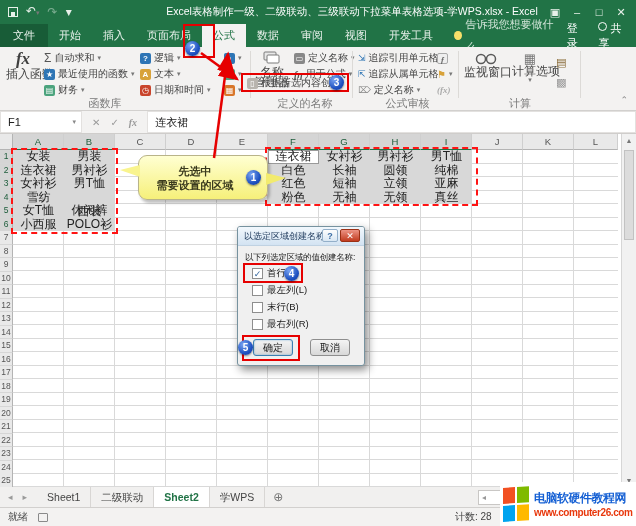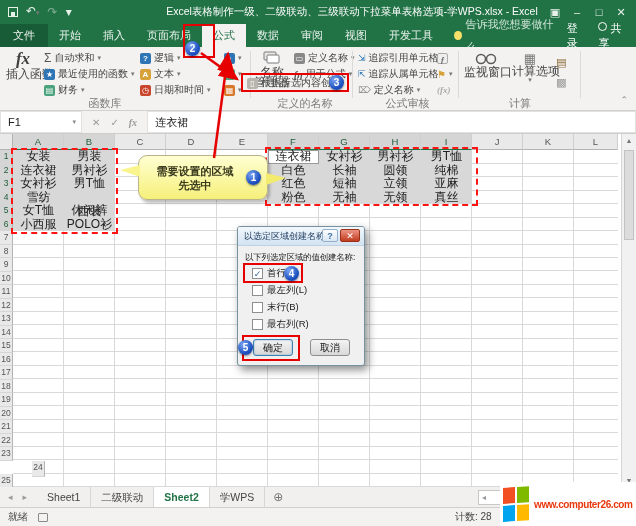--- a/index.html
+++ b/index.html
@@ -378,21 +378,21 @@
         <div class="rowh" style="top: 191.5px; height: 13.5px; line-height: 13.5px;">14</div>
         <div class="rowh" style="top: 205px; height: 13.5px; line-height: 13.5px;">15</div>
         <div class="rowh" style="top: 218.5px; height: 13.5px; line-height: 13.5px;">16</div>
         <div class="rowh" style="top: 232px; height: 13.5px; line-height: 13.5px;">17</div>
         <div class="rowh" style="top: 245.5px; height: 13.5px; line-height: 13.5px;">18</div>
         <div class="rowh" style="top: 259px; height: 13.5px; line-height: 13.5px;">19</div>
         <div class="rowh" style="top: 272.5px; height: 13.5px; line-height: 13.5px;">20</div>
         <div class="rowh" style="top: 286px; height: 13.5px; line-height: 13.5px;">21</div>
         <div class="rowh" style="top: 299.5px; height: 13.5px; line-height: 13.5px;">22</div>
         <div class="rowh" style="top: 313px; height: 13.5px; line-height: 13.5px;">23</div>
-        <div class="rowh" style="top: 326.5px; height: 16px; line-height: 13.5px; margin-left: 32px;">24</div>
+        <div class="rowh" style="top: 326.5px; height: 16px; line-height: 13.5px;">24</div>
         <div class="rowh" style="top: 340px; height: 13.5px; line-height: 13.5px;">25</div>
       </div>
     <div id="cells">
         <div class="cell" style="left: 13px; top: 16px;">女装</div>
         <div class="cell" style="left: 64px; top: 16px;">男装</div>
         <div class="cell" style="left: 13px; top: 29.5px;">连衣裙</div>
         <div class="cell" style="left: 64px; top: 29.5px;">男衬衫</div>
         <div class="cell" style="left: 13px; top: 43px;">女衬衫</div>
         <div class="cell" style="left: 64px; top: 43px;">男T恤</div>
         <div class="cell" style="left: 13px; top: 56.5px;">雪纺</div>
@@ -429,22 +429,22 @@
   <div class="dash" style="left:265px; top:147px; width:213px; height:59px;"></div>
 
   <div class="redbox" style="left:183px; top:24px; width:32px; height:34px;"></div>
   <div class="redbox" style="left:241px; top:73px; width:108px; height:19px;"></div>
   <div class="step" style="left:185px; top:41px;">2</div>
   <div class="step" style="left:329px; top:75px;">3</div>
 
   <div class="callout">
     <div class="cpt left"></div>
     <div class="cpt right"></div>
+    <div class="cl">先选中</div>
     <div class="cl">需要设置的区域</div>
-    <div class="cl">先选中</div>
     <div class="step" style="right:6px; top:14px; left:auto;">1</div>
   </div>
 
   <svg class="svglayer">
     <defs>
       <marker id="arr" markerWidth="9" markerHeight="8" refX="7" refY="3.5" orient="auto">
         <path d="M0,0 L8,3.5 L0,7 z" fill="#e60000"></path>
       </marker>
     </defs>
     <line x1="201" y1="53" x2="237" y2="79" stroke="#e60000" stroke-width="2.5" marker-end="url(#arr)"></line>
@@ -519,17 +519,18 @@
   </div>
 
   <div class="watermark">
     <div class="wlogo">
       <i style="background:#f25022"></i>
         <i style="background:#7fba00"></i>
       <i style="background:#00a4ef"></i>
         <i style="background:#ffb900"></i>
     </div>
     <div class="wtext">
+      <div class="wt1">电脑软硬件教程网</div>
       <div class="wt2">www.computer26.com</div>
     </div>
   </div>
 
 </div>
 
 </body></html>

